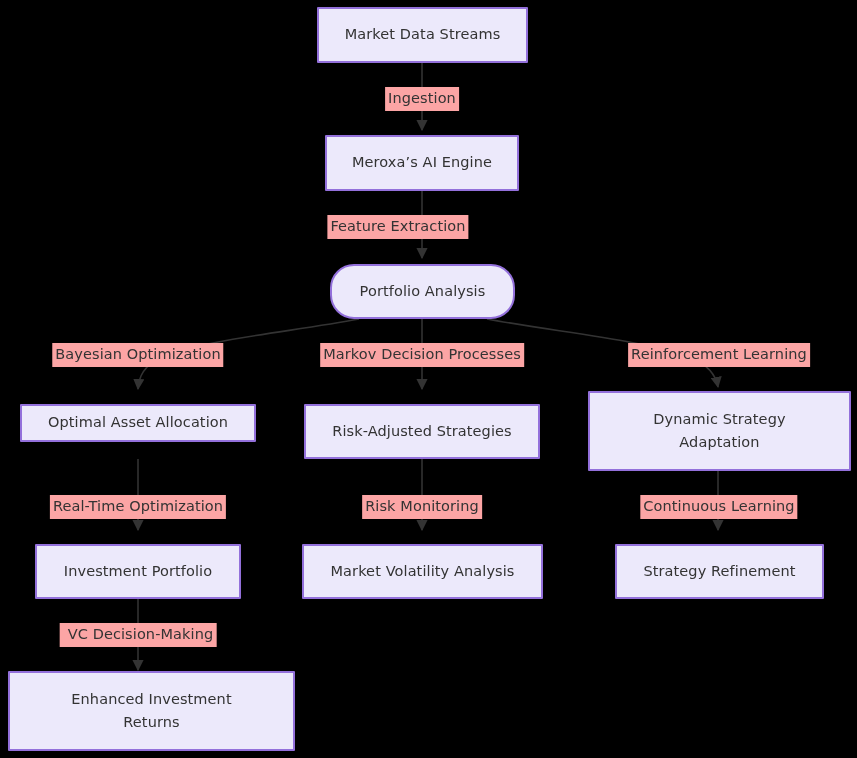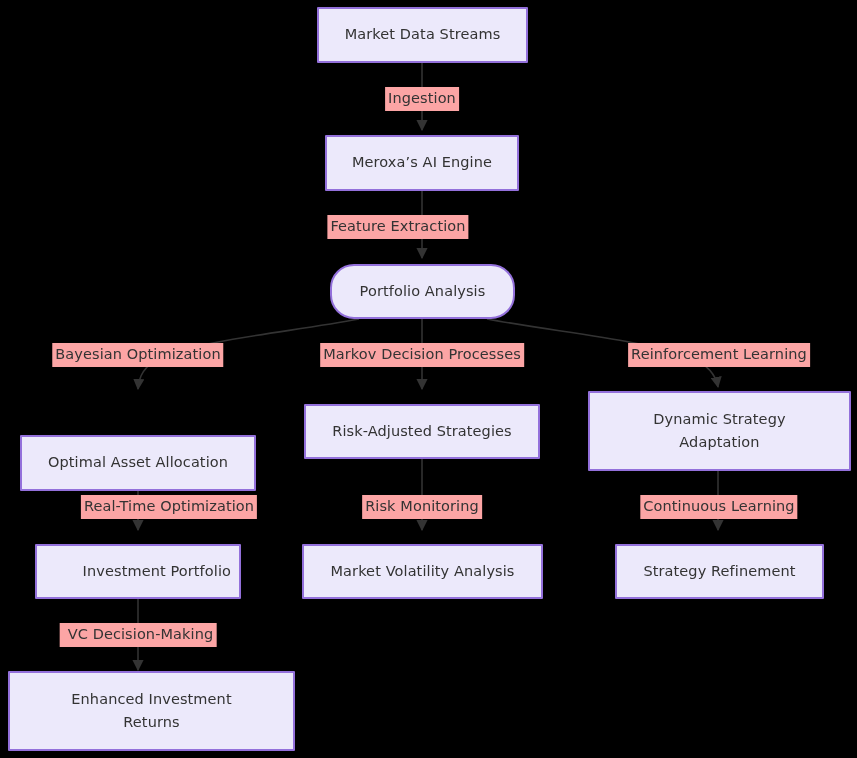--- a/index.html
+++ b/index.html
@@ -30,21 +30,21 @@
     border: 2px solid #9370DB;
     border-radius: 1px;
     display: flex;
     align-items: center;
     justify-content: center;
     text-align: center;
     color: #333333;
     font-size: 14.5px;
     line-height: 1.62;
     letter-spacing: 0.1px;
-    padding: 0 8px;
+    padding: 0 0;
   }
   .node-label {
     display: block;
     white-space: pre-line;
   }
   .edge-label {
     position: absolute;
     box-sizing: border-box;
     background: #fca5a5;
     color: #333333;
@@ -86,34 +86,34 @@
   </div>
 
   <div class="node" style="left:325px; top:135px; width:194px; height:56px;">
     <span class="node-label">Meroxa’s AI Engine</span>
   </div>
 
   <div class="node" style="left:330px; top:264px; width:185px; height:55px;border-radius:24px;">
     <span class="node-label">Portfolio Analysis</span>
   </div>
 
-  <div class="node" style="left:20px; top:404px; width:236px; height:56px;margin-top:31px;">
+  <div class="node" style="left:20px; top:404px; width:236px; height:38px;">
     <span class="node-label">Optimal Asset Allocation</span>
   </div>
 
   <div class="node" style="left:304px; top:404px; width:236px; height:55px;">
     <span class="node-label">Risk-Adjusted Strategies</span>
   </div>
 
   <div class="node" style="left:588px; top:391px; width:263px; height:80px;">
     <span class="node-label">Dynamic Strategy
 Adaptation</span>
   </div>
 
-  <div class="node" style="left:35px; top:544px; width:206px; height:55px;justify-content:flex-end;">
+  <div class="node" style="left:35px; top:544px; width:206px; height:55px;">
     <span class="node-label">Investment Portfolio</span>
   </div>
 
   <div class="node" style="left:302px; top:544px; width:241px; height:55px;">
     <span class="node-label">Market Volatility Analysis</span>
   </div>
 
   <div class="node" style="left:615px; top:544px; width:209px; height:55px;justify-content:center;">
     <span class="node-label">Strategy Refinement</span>
   </div>
@@ -126,21 +126,21 @@
   <div class="edge-label" style="left:422px; top:99px;">Ingestion</div>
 
   <div class="edge-label" style="left:398px; top:227px;">Feature Extraction</div>
 
   <div class="edge-label" style="left:138px; top:355px;">Bayesian Optimization</div>
 
   <div class="edge-label" style="left:422px; top:355px;">Markov Decision Processes</div>
 
   <div class="edge-label" style="left:719px; top:355px;">Reinforcement Learning</div>
 
-  <div class="edge-label" style="left:138px; top:507px;margin-left:31px;">Real-Time Optimization</div>
+  <div class="edge-label" style="left:138px; top:507px;">Real-Time Optimization</div>
 
   <div class="edge-label" style="left:422px; top:507px;">Risk Monitoring</div>
 
   <div class="edge-label" style="left:719px; top:507px;">Continuous Learning</div>
 
   <div class="edge-label" style="left:138px; top:635px;padding-left:8px;">VC Decision-Making</div>
 
 </div>
 
 </body></html>

